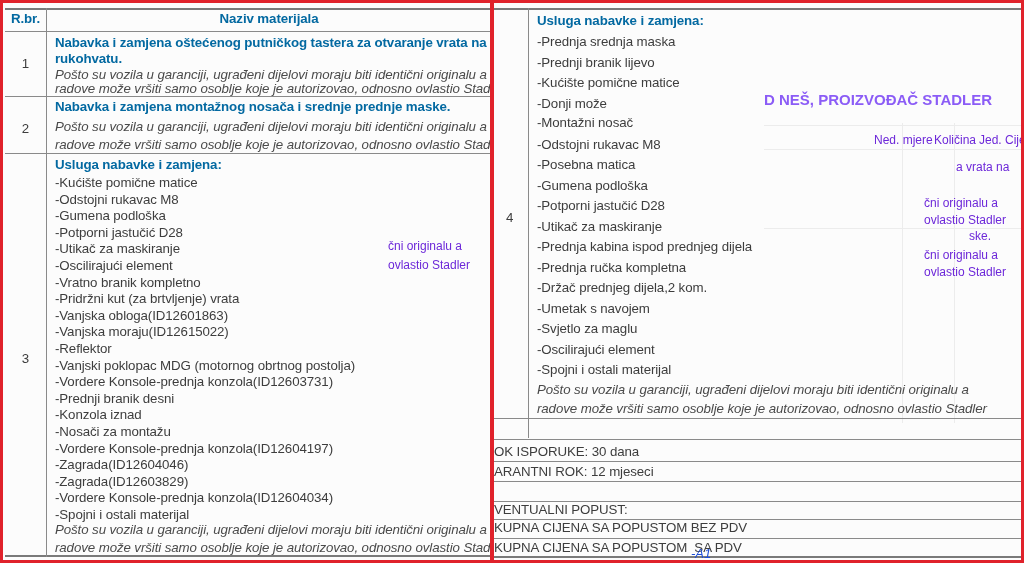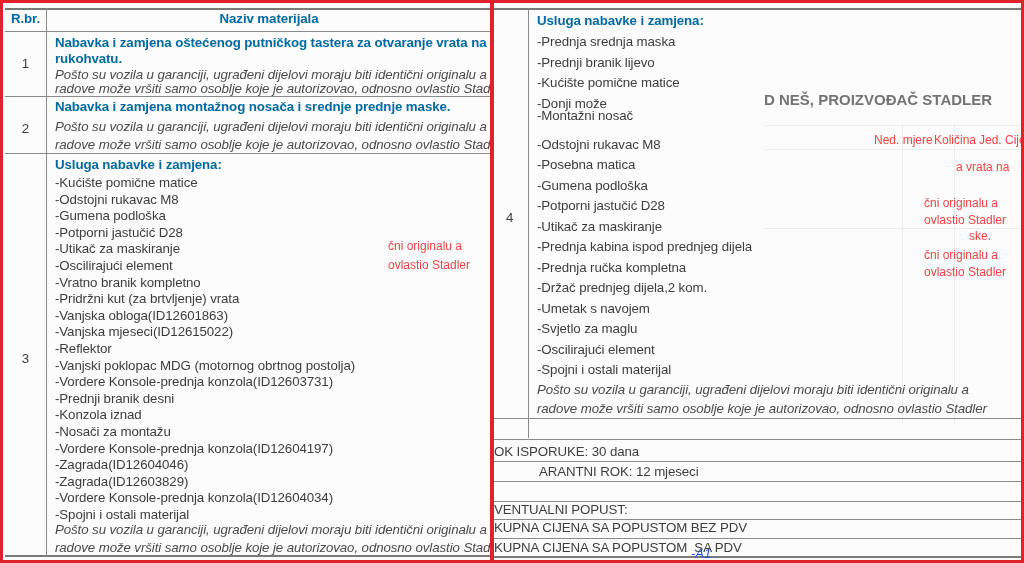--- a/index.html
+++ b/index.html
@@ -28,22 +28,22 @@
     .txt {
       position: absolute; white-space: nowrap;
       font-size: 13.3px; line-height: 19.5px; color: #3d3d3d;
       letter-spacing: -0.1px;
     }
     .bold { font-weight: bold; color: #0369a1; }
     .ital { font-style: italic; color: #4a4a4a; text-align: center; }
     .center { text-align: center; }
 
     
-    .ghost { position: absolute; color: #ef4444; font-size: 12px; white-space: nowrap; }
-    .ghost-bold { position: absolute; color: #737373; font-size: 15px; font-weight: bold; white-space: nowrap; }
+    .ghost { position: absolute; color: #6d28d9; font-size: 12px; white-space: nowrap; }
+    .ghost-bold { position: absolute; color: #8b5cf6; font-size: 15px; font-weight: bold; white-space: nowrap; }
     .ghost-line-v { position: absolute; width: 1px; background: #ececec; }
     .ghost-line-h { position: absolute; height: 1px; background: #ececec; }
 
     .sig { position: absolute; color: #1d4ed8; font-style: italic; font-size: 13px; }
   </style>
 </head>
 <body>
 
 <div class="page">
 
@@ -79,21 +79,21 @@
     <div id="left-items">
         <span class="txt" style="left: 52px; top: 170px;">-Kućište pomične matice</span>
         <span class="txt" style="left: 52px; top: 186.6px;">-Odstojni rukavac M8</span>
         <span class="txt" style="left: 52px; top: 203.2px;">-Gumena podloška</span>
         <span class="txt" style="left: 52px; top: 219.8px;">-Potporni jastučić D28</span>
         <span class="txt" style="left: 52px; top: 236.4px;">-Utikač za maskiranje</span>
         <span class="txt" style="left: 52px; top: 253px;">-Oscilirajući element</span>
         <span class="txt" style="left: 52px; top: 269.6px;">-Vratno branik kompletno</span>
         <span class="txt" style="left: 52px; top: 286.2px;">-Pridržni kut (za brtvljenje) vrata</span>
         <span class="txt" style="left: 52px; top: 302.8px;">-Vanjska obloga(ID12601863)</span>
-        <span class="txt" style="left: 52px; top: 319.4px;">-Vanjska mjeseci(ID12615022)</span>
+        <span class="txt" style="left: 52px; top: 319.4px;">-Vanjska moraju(ID12615022)</span>
         <span class="txt" style="left: 52px; top: 336px;">-Reflektor</span>
         <span class="txt" style="left: 52px; top: 352.6px;">-Vanjski poklopac MDG (motornog obrtnog postolja)</span>
         <span class="txt" style="left: 52px; top: 369.2px;">-Vordere Konsole-prednja konzola(ID12603731)</span>
         <span class="txt" style="left: 52px; top: 385.8px;">-Prednji branik desni</span>
         <span class="txt" style="left: 52px; top: 402.4px;">-Konzola iznad</span>
         <span class="txt" style="left: 52px; top: 419px;">-Nosači za montažu</span>
         <span class="txt" style="left: 52px; top: 435.6px;">-Vordere Konsole-prednja konzola(ID12604197)</span>
         <span class="txt" style="left: 52px; top: 452.2px;">-Zagrada(ID12604046)</span>
         <span class="txt" style="left: 52px; top: 468.8px;">-Zagrada(ID12603829)</span>
         <span class="txt" style="left: 52px; top: 485.4px;">-Vordere Konsole-prednja konzola(ID12604034)</span>
@@ -132,37 +132,37 @@
     <div class="scan-line-h" style="left:0;top:535px;width:530px;"></div>
     <div class="scan-line-h thick" style="left:0;top:553px;width:530px;"></div>
 
     <span class="txt" style="left:12px;top:205px;">4</span>
     <span class="txt bold" style="left:43px;top:8px;">Usluga nabavke i zamjena:</span>
     <div id="right-items">
         <span class="txt" style="left: 43px; top: 29px;">-Prednja srednja maska</span>
         <span class="txt" style="left: 43px; top: 49.5px;">-Prednji branik lijevo</span>
         <span class="txt" style="left: 43px; top: 70px;">-Kućište pomične matice</span>
         <span class="txt" style="left: 43px; top: 90.5px;">-Donji može</span>
-        <span class="txt" style="left: 43px; top: 103px;">-Montažni nosač</span>
+        <span class="txt" style="left: 43px; top: 110px;">-Montažni nosač</span>
         <span class="txt" style="left: 43px; top: 131.5px;">-Odstojni rukavac M8</span>
         <span class="txt" style="left: 43px; top: 152px;">-Posebna matica</span>
         <span class="txt" style="left: 43px; top: 172.5px;">-Gumena podloška</span>
         <span class="txt" style="left: 43px; top: 193px;">-Potporni jastučić D28</span>
         <span class="txt" style="left: 43px; top: 213.5px;">-Utikač za maskiranje</span>
         <span class="txt" style="left: 43px; top: 234px;">-Prednja kabina ispod prednjeg dijela</span>
         <span class="txt" style="left: 43px; top: 254.5px;">-Prednja ručka kompletna</span>
         <span class="txt" style="left: 43px; top: 275px;">-Držač prednjeg dijela,2 kom.</span>
         <span class="txt" style="left: 43px; top: 295.5px;">-Umetak s navojem</span>
         <span class="txt" style="left: 43px; top: 316px;">-Svjetlo za maglu</span>
         <span class="txt" style="left: 43px; top: 336.5px;">-Oscilirajući element</span>
         <span class="txt" style="left: 43px; top: 357px;">-Spojni i ostali materijal</span>
       </div>
     <span class="txt ital" style="left:43px;top:377px;">Pošto su vozila u garanciji, ugrađeni dijelovi moraju biti identični originalu a</span>
     <span class="txt ital" style="left:43px;top:396px;">radove može vršiti samo osoblje koje je autorizovao, odnosno ovlastio Stadler</span>
 
     <span class="txt" style="left:0;top:439px;">OK ISPORUKE: 30 dana</span>
-    <span class="txt" style="left:0;top:459px;margin-left:45px;">ARANTNI ROK: 12 mjeseci</span>
+    <span class="txt" style="left:0;top:459px;">ARANTNI ROK: 12 mjeseci</span>
     <span class="txt" style="left:0;top:497px;">VENTUALNI POPUST:</span>
     <span class="txt" style="left:0;top:535px;white-space:pre;">KUPNA CIJENA SA POPUSTOM  SA PDV</span>
     <span class="txt" style="left:0;top:515px;">KUPNA CIJENA SA POPUSTOM BEZ PDV</span>
     <span class="sig" style="left:197px;top:543px;">-A1</span>
   </div>
 </div>
 
 </body></html>

